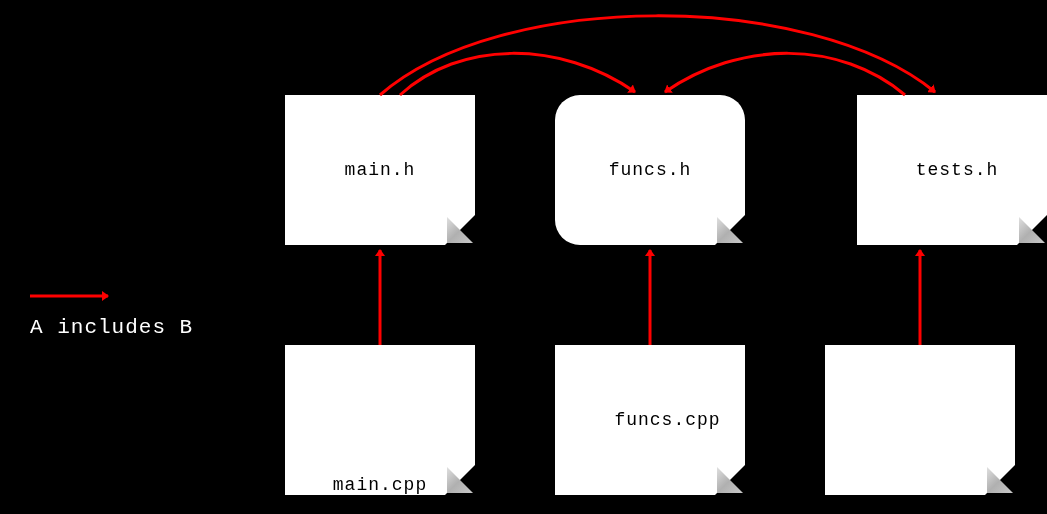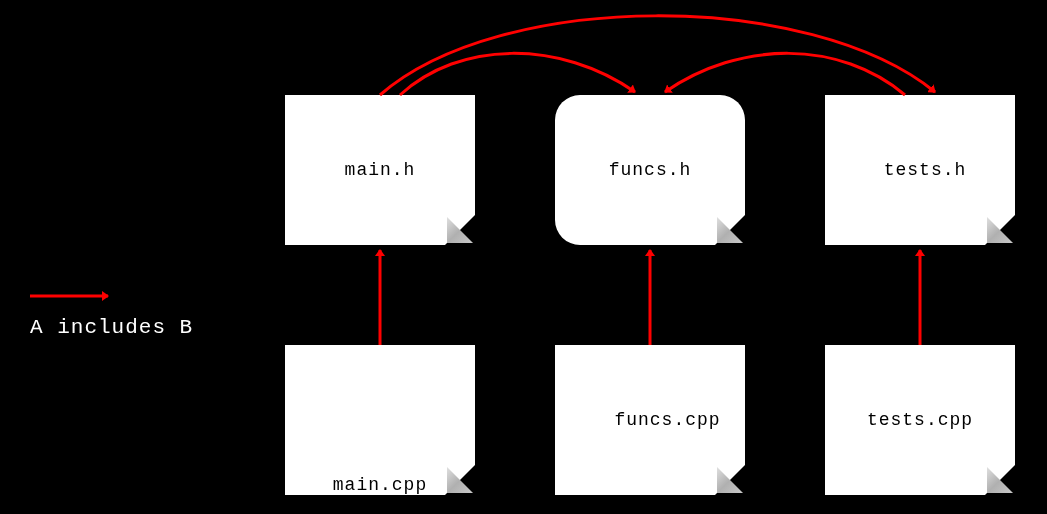--- a/index.html
+++ b/index.html
@@ -83,37 +83,36 @@
 <div class="file-box" style="left:285px; top:95px;">
   <span class="file-label">main.h</span>
   <div class="dog-ear"></div>
 </div>
 
 <div class="file-box" style="left:555px; top:95px;border-radius:25px;">
   <span class="file-label">funcs.h</span>
   <div class="dog-ear"></div>
 </div>
 
-<div class="file-box" style="left:825px; top:95px;padding-left:10px;">
+<div class="file-box" style="left:857px; top:95px;padding-left:10px;">
   <span class="file-label">tests.h</span>
   <div class="dog-ear"></div>
 </div>
 
 <div class="file-box" style="left:285px; top:345px;align-items:flex-end;">
   <span class="file-label">main.cpp</span>
   <div class="dog-ear"></div>
 </div>
 
 <div class="file-box" style="left:555px; top:345px;padding-left:35px;">
   <span class="file-label">funcs.cpp</span>
   <div class="dog-ear"></div>
 </div>
 
 <div class="file-box" style="left:825px; top:345px;">
-  <span class="file-label">tests.cpp</span>
   <div class="dog-ear"></div>
 </div>
 
 <div class="legend-text">A includes B</div>
 
 <svg class="arrows">
   <defs>
     <marker id="arrowhead" markerWidth="7" markerHeight="10" refX="6" refY="5" orient="auto" markerUnits="userSpaceOnUse">
       <polygon points="0,0 7,5 0,10" fill="#ff0000"></polygon>
     </marker>

